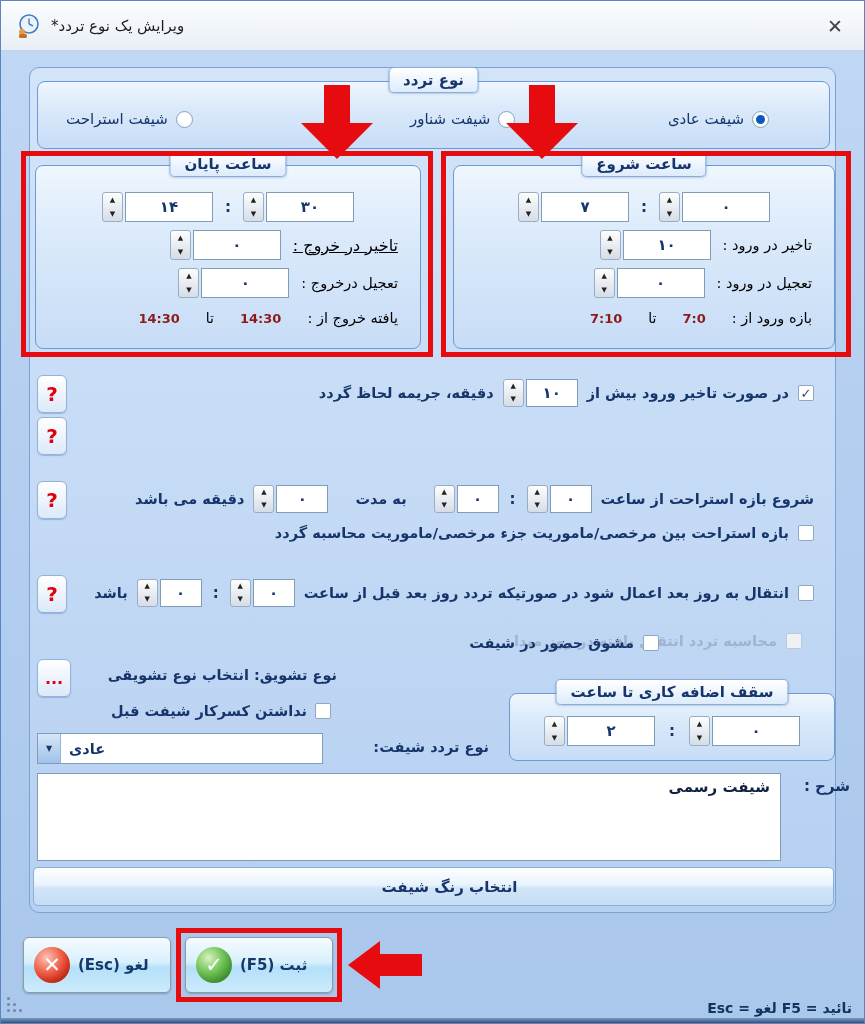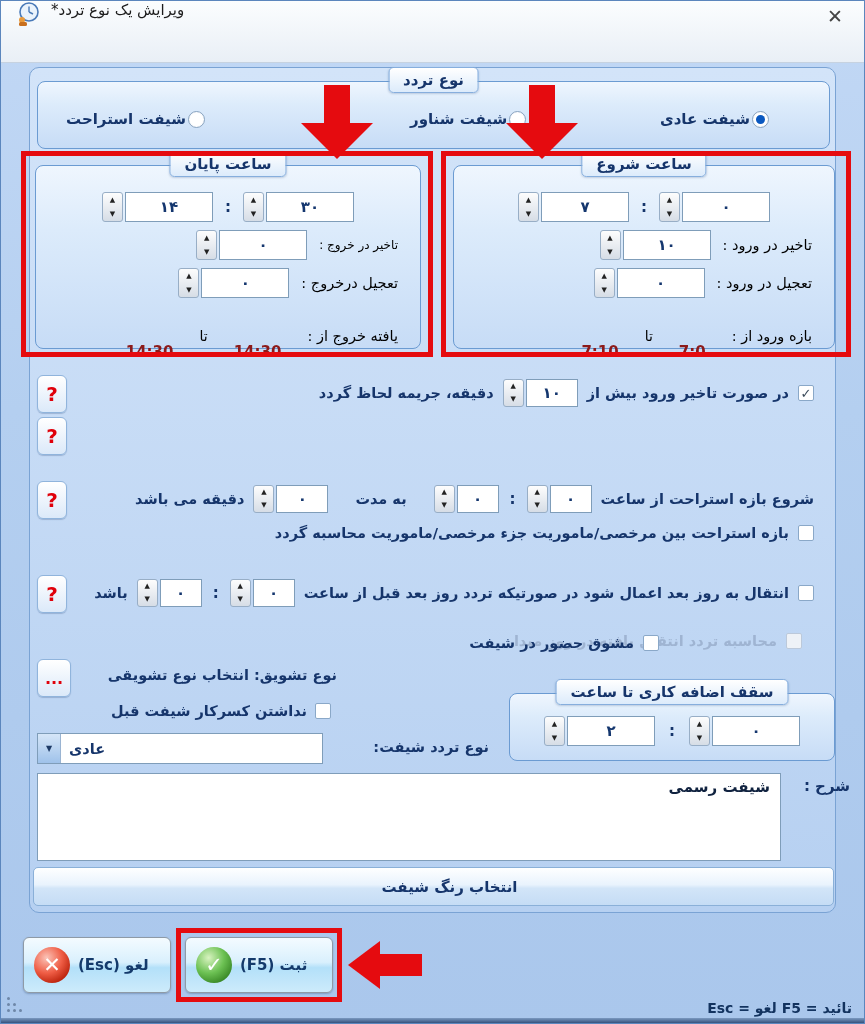--- a/index.html
+++ b/index.html
@@ -1,39 +1,39 @@
 <!DOCTYPE html>
 <html lang="fa"><head>
 <meta charset="utf-8">
 <style>
   * { margin:0; padding:0; box-sizing:border-box; }
   html,body { font-family:"DejaVu Sans", sans-serif; }
   .window{position:relative;width:865px;height:1024px;border:1px solid #5b86bd;
     background:linear-gradient(#c2d8f5 0%,#b4cff0 40%,#aac7ec 100%);overflow:hidden;}
   
-  .titlebar{position:absolute;left:0;top:0;right:0;height:62px;
+  .titlebar{position:absolute;left:0;top:0;right:0;height:50px;
     background:linear-gradient(#fbfdfe,#e9eff6);border-bottom:1px solid #c6d2e0;
-    display:flex;padding:0 14px;}
+    display:flex;align-items:center;padding:0 14px;}
   .title-text{font-size:15px;color:#1c1c1c;margin-left:10px;direction:rtl;}
   .close-x{margin-left:auto;font-size:19px;color:#444;width:30px;height:30px;
     display:flex;align-items:center;justify-content:center;cursor:pointer;}
   
   .outer{position:absolute;left:28px;top:66px;width:807px;height:846px;
     border:1px solid #7aa3d4;border-radius:10px;
     background:linear-gradient(#d3e4f9,#b6d0f1);}
   
   .group{position:absolute;border:1px solid #6b9bd2;border-radius:8px;
     background:linear-gradient(#eff6fe 0%,#dcebfb 35%,#c7dcf6 100%);}
   .tab{position:absolute;top:-15px;left:50%;transform:translateX(-50%);
     background:linear-gradient(#ffffff,#dcebfb);border:1px solid #86aedd;border-radius:5px;
     padding:3px 14px;font-size:15px;font-weight:bold;color:#16356b;white-space:nowrap;
     box-shadow:0 1px 2px rgba(60,90,140,.25);}
   
-  .radio{display:inline-flex;direction:rtl;align-items:center;gap:2px;font-size:15px;
-    font-weight:bold;color:#16356b;}
+  .radio{display:inline-flex;direction:rtl;align-items:center;gap:8px;font-size:15px;
+    font-weight:normal;color:#16356b;}
   .radio .circ{width:17px;height:17px;border-radius:50%;border:1px solid #8aa4c0;
     background:radial-gradient(#ffffff 55%,#e8eef5);display:inline-flex;align-items:center;justify-content:center;}
   .radio.sel .circ::after{content:"";width:9px;height:9px;border-radius:50%;background:#0a58c0;}
   .cb{width:16px;height:16px;border:1px solid #8aa8c8;border-radius:2px;background:#fff;
     display:inline-flex;align-items:center;justify-content:center;font-size:13px;color:#3a4a5a;flex:0 0 auto;}
   .cb.dis{background:#eef2f7;border-color:#bcc9da;}
   
   .rrow{position:absolute;left:90px;right:50px;display:flex;direction:rtl;align-items:center;
     gap:9px;font-size:14.5px;font-weight:bold;color:#16356b;}
   .lbl{white-space:nowrap;}
@@ -41,21 +41,21 @@
   
   .spin{display:inline-flex;direction:ltr;align-items:stretch;height:30px;}
   .spin.sm{height:28px;}
   .ud{width:21px;display:flex;flex-direction:column;border:1px solid #98aec6;border-radius:3px;
     background:linear-gradient(#fdfdfd,#d6dde6);margin-right:2px;}
   .ud span{flex:1;font-size:7px;line-height:1;display:flex;align-items:center;justify-content:center;color:#222;}
   .nbox{border:1px solid #7f9db9;background:#fff;display:flex;align-items:center;justify-content:center;
     font-weight:bold;color:#14366e;font-size:15px;}
   .w88{width:88px;} .w55{width:52px;} .w44{width:42px;}
   .colon{font-weight:bold;color:#16356b;font-size:15px;padding:0 2px;}
-  .redval{color:#8c1a1a;font-weight:bold;font-size:15px;margin-top:33px;}
+  .redval{color:#8c1a1a;font-weight:bold;font-size:13px;}
   
   .helpbtn{position:absolute;width:30px;height:38px;border:1px solid #90b4dc;border-radius:6px;
     background:linear-gradient(#ffffff,#dbe9f9);display:flex;align-items:center;justify-content:center;
     color:#e0000a;font-weight:bold;font-size:20px;box-shadow:0 1px 1px rgba(60,90,140,.3);}
   
   .combo{position:absolute;display:flex;direction:ltr;height:31px;border:1px solid #7f9db9;background:#fff;}
   .combo .drop{width:23px;background:linear-gradient(#d6e6f8,#9fc2ea);border-right:1px solid #9ab4d2;
     display:flex;align-items:center;justify-content:center;font-size:8px;color:#1d3a66;}
   .combo .val{display:flex;align-items:center;padding:0 8px;font-size:14.5px;font-weight:bold;color:#16356b;}
   
@@ -149,21 +149,21 @@
         <span class="colon">:</span>
         <span class="spin">
           <span class="ud">
               <span>▲</span>
               <span>▼</span>
             </span>
           <span class="nbox w88">۱۴</span>
         </span>
       </div>
       <div style="display:flex;direction:rtl;align-items:center;gap:12px;padding:0 22px;">
-        <span class="lbl" style="font-size:12px;">تاخیر در خروج :</span>
+        <span class="lbl" style="font-size:16px;text-decoration:underline;">تاخیر در خروج :</span>
         <span class="spin">
           <span class="ud">
               <span>▲</span>
               <span>▼</span>
             </span>
           <span class="nbox w88">۰</span>
         </span>
       </div>
       <div style="display:flex;direction:rtl;align-items:center;gap:12px;padding:0 22px;">
         <span class="lbl" style="font-size:14.5px;">تعجیل درخروج :</span>

